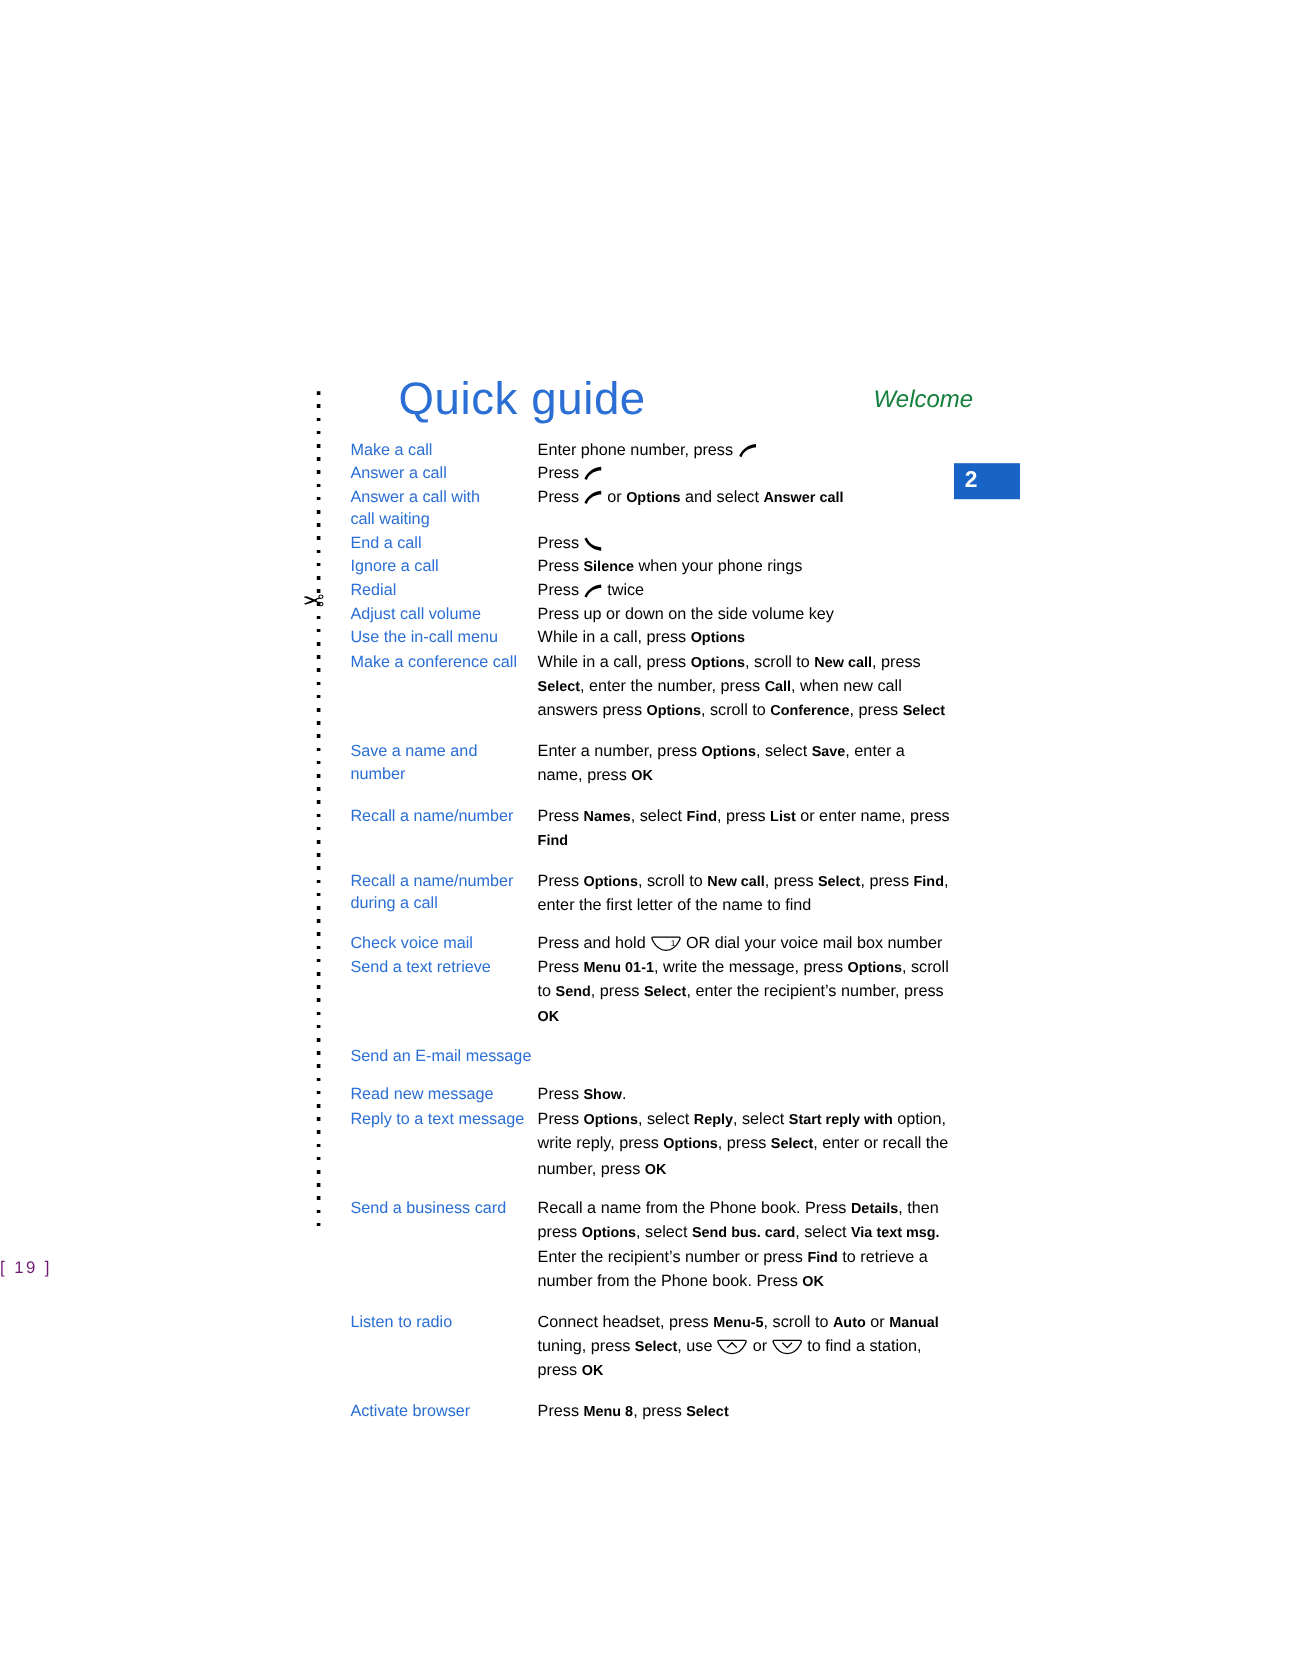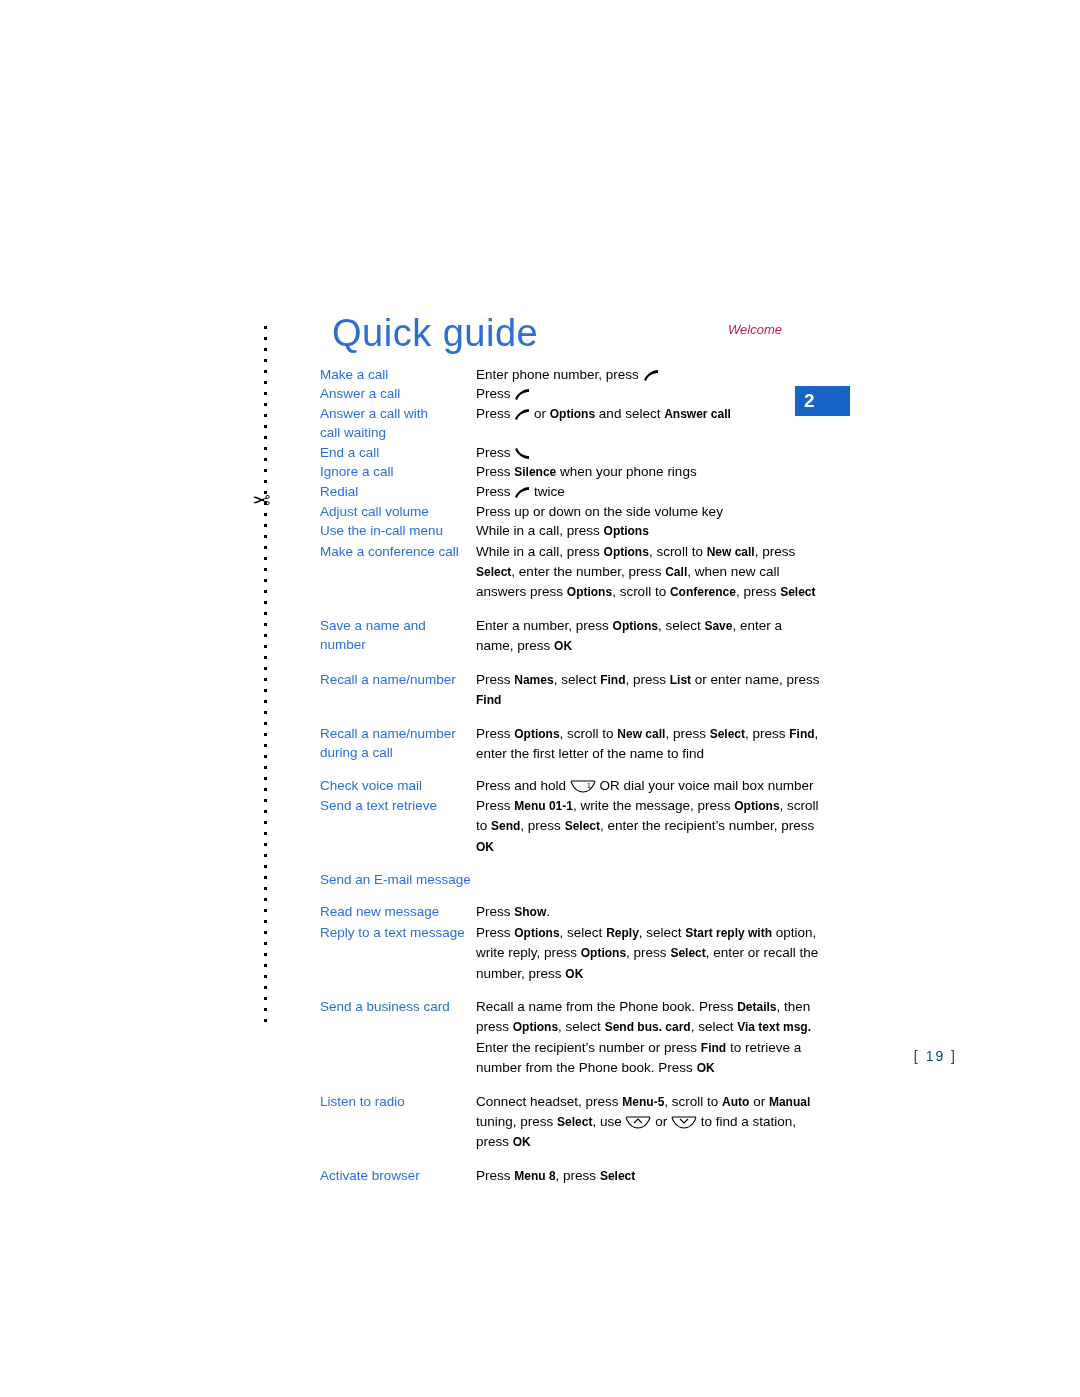--- a/index.html
+++ b/index.html
@@ -47,23 +47,23 @@
     top: 312px;
     font-size: 38px;
     font-weight: normal;
     color: #2b6fd4;
     letter-spacing: 0.5px;
   }
   .welcome {
     position: absolute;
     left: 728px;
     top: 322px;
-    font-size: 13px;
+    font-size: 20px;
     font-style: italic;
-    color: #be185d;
+    color: #15803d;
   }
   .chaptertab {
     position: absolute;
     left: 795px;
     top: 386px;
     width: 55px;
     height: 30px;
     background: #1763c6;
   }
   .chaptertab span {
@@ -71,21 +71,21 @@
     left: 9px;
     top: 4px;
     color: #ffffff;
     font-size: 19px;
     font-weight: bold;
   }
 
   
   .tbl {
     position: absolute;
-    left: 320px;
+    left: 292px;
     top: 365px;
     width: 500px;
   }
   .row {
     display: flex;
     align-items: flex-start;
     margin-bottom: 0px;
   }
   .row.gap {
     margin-top: 13px;
@@ -105,23 +105,23 @@
     color: #000;
   }
   .desc b { font-weight: bold; font-size: 12px; }
   .glyph-svg { vertical-align: -3px; }
 
   .pagenum {
     position: absolute;
     left: 0;
     top: 1048px;
     width: 957px;
-    text-align: right;
+    text-align: left;
     font-size: 14px;
-    color: #0c4a6e;
+    color: #701a75;
     letter-spacing: 2px;
   }
 </style>
 </head>
 <body>
 
 <div class="page">
 
   <div class="cutline"></div>
   <div class="scissors">✂</div>

